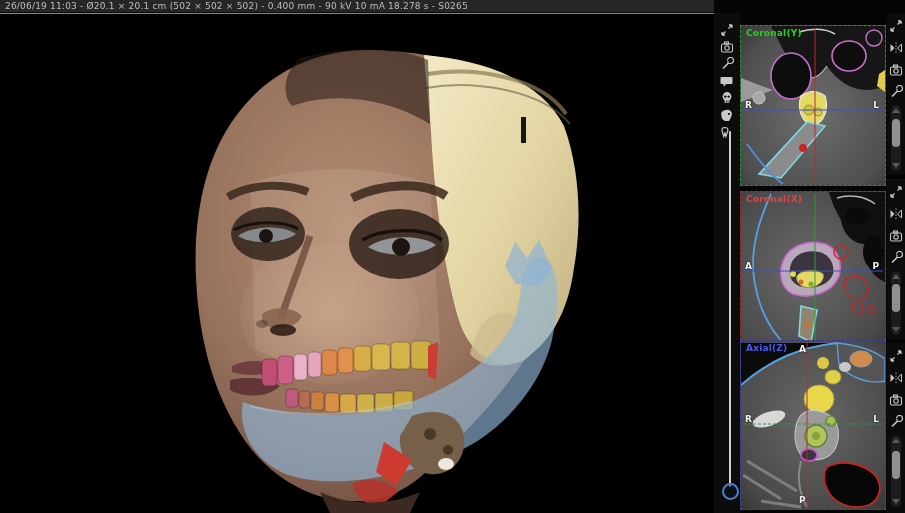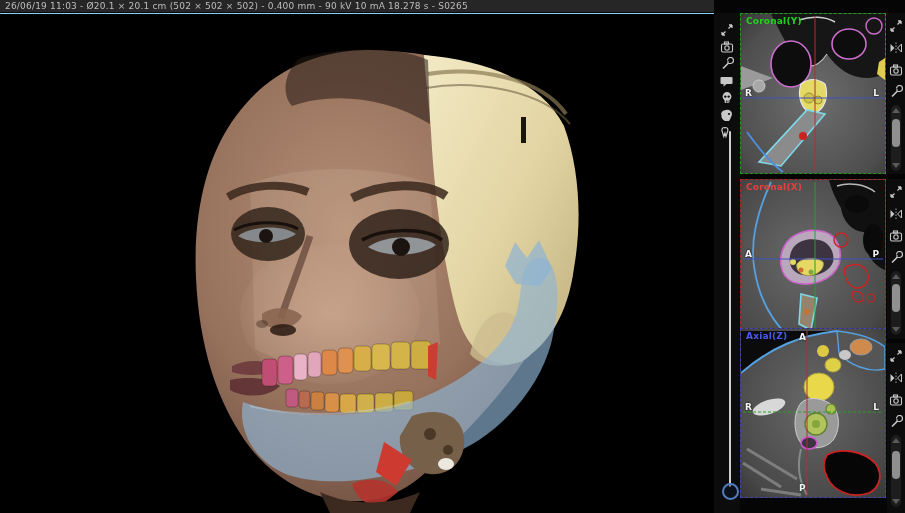--- a/index.html
+++ b/index.html
@@ -1,36 +1,36 @@
 <!DOCTYPE html>
 <html><head>
 <meta charset="utf-8">
 <style>
   html,body{margin:0;padding:0;background:#000;}
-  #app{position:relative;width:905px;height:513px;background:#7dd3fc;overflow:hidden;
+  #app{position:relative;width:905px;height:513px;background:#d946ef;overflow:hidden;
        font-family:"DejaVu Sans","Liberation Sans",sans-serif;}
 
   
   .topbar{position:absolute;left:0;top:0;width:905px;height:13px;background:#262626;
           border-bottom:1px solid #0a0a0a;color:#bdbdbd;font-size:9px;line-height:13px;
           padding-left:5px;box-sizing:border-box;white-space:nowrap;letter-spacing:.2px;}
 
   
   .main3d{position:absolute;left:0;top:14px;width:714px;height:499px;background:#000;overflow:hidden;}
 
   
   .rightpanel{position:absolute;left:714px;top:0;width:191px;height:513px;background:#050505;}
 
   .leftstrip{position:absolute;left:714px;top:13px;width:26px;height:500px;background:#0c0c0c;}
   .leftstrip .icn{position:absolute;left:6px;width:14px;height:14px;}
   .vslider-line{position:absolute;left:15px;top:118px;width:2px;height:356px;background:#cfcfcf;border-radius:1px;}
   .vslider-handle{position:absolute;left:8px;top:470px;width:13px;height:13px;border:2px solid #4f7ec2;
                   border-radius:50%;background:rgba(10,20,40,.4);}
 
-  .view{position:absolute;left:740px;width:146px;overflow:hidden;box-sizing:border-box;background:#3a3a3a;}
+  .view{position:absolute;left:740px;width:146px;overflow:hidden;box-sizing:border-box;background:#3a3a3a;margin-top:12px;}
   .view svg.slice{position:absolute;left:0;top:0;}
   .view .vlabel{position:absolute;left:5px;top:2px;font-size:9px;font-weight:bold;letter-spacing:.2px;}
   .orient{position:absolute;color:#f2f2f2;font-size:9px;font-weight:bold;text-shadow:0 0 2px #000;}
 
   #view-coronal {top:13px;height:161px;border:1px dashed #1f9a1f;}
   #view-sagittal{top:179px;height:160px;border:1px dashed #b02a2a;}
   #view-axial   {top:328px;height:170px;border:1px dashed #4343b4;padding-left:48px;}
   #view-coronal .vlabel{color:#1fd41f;}
   #view-sagittal .vlabel{color:#e84040;}
   #view-axial .vlabel{color:#4a5af0;}

